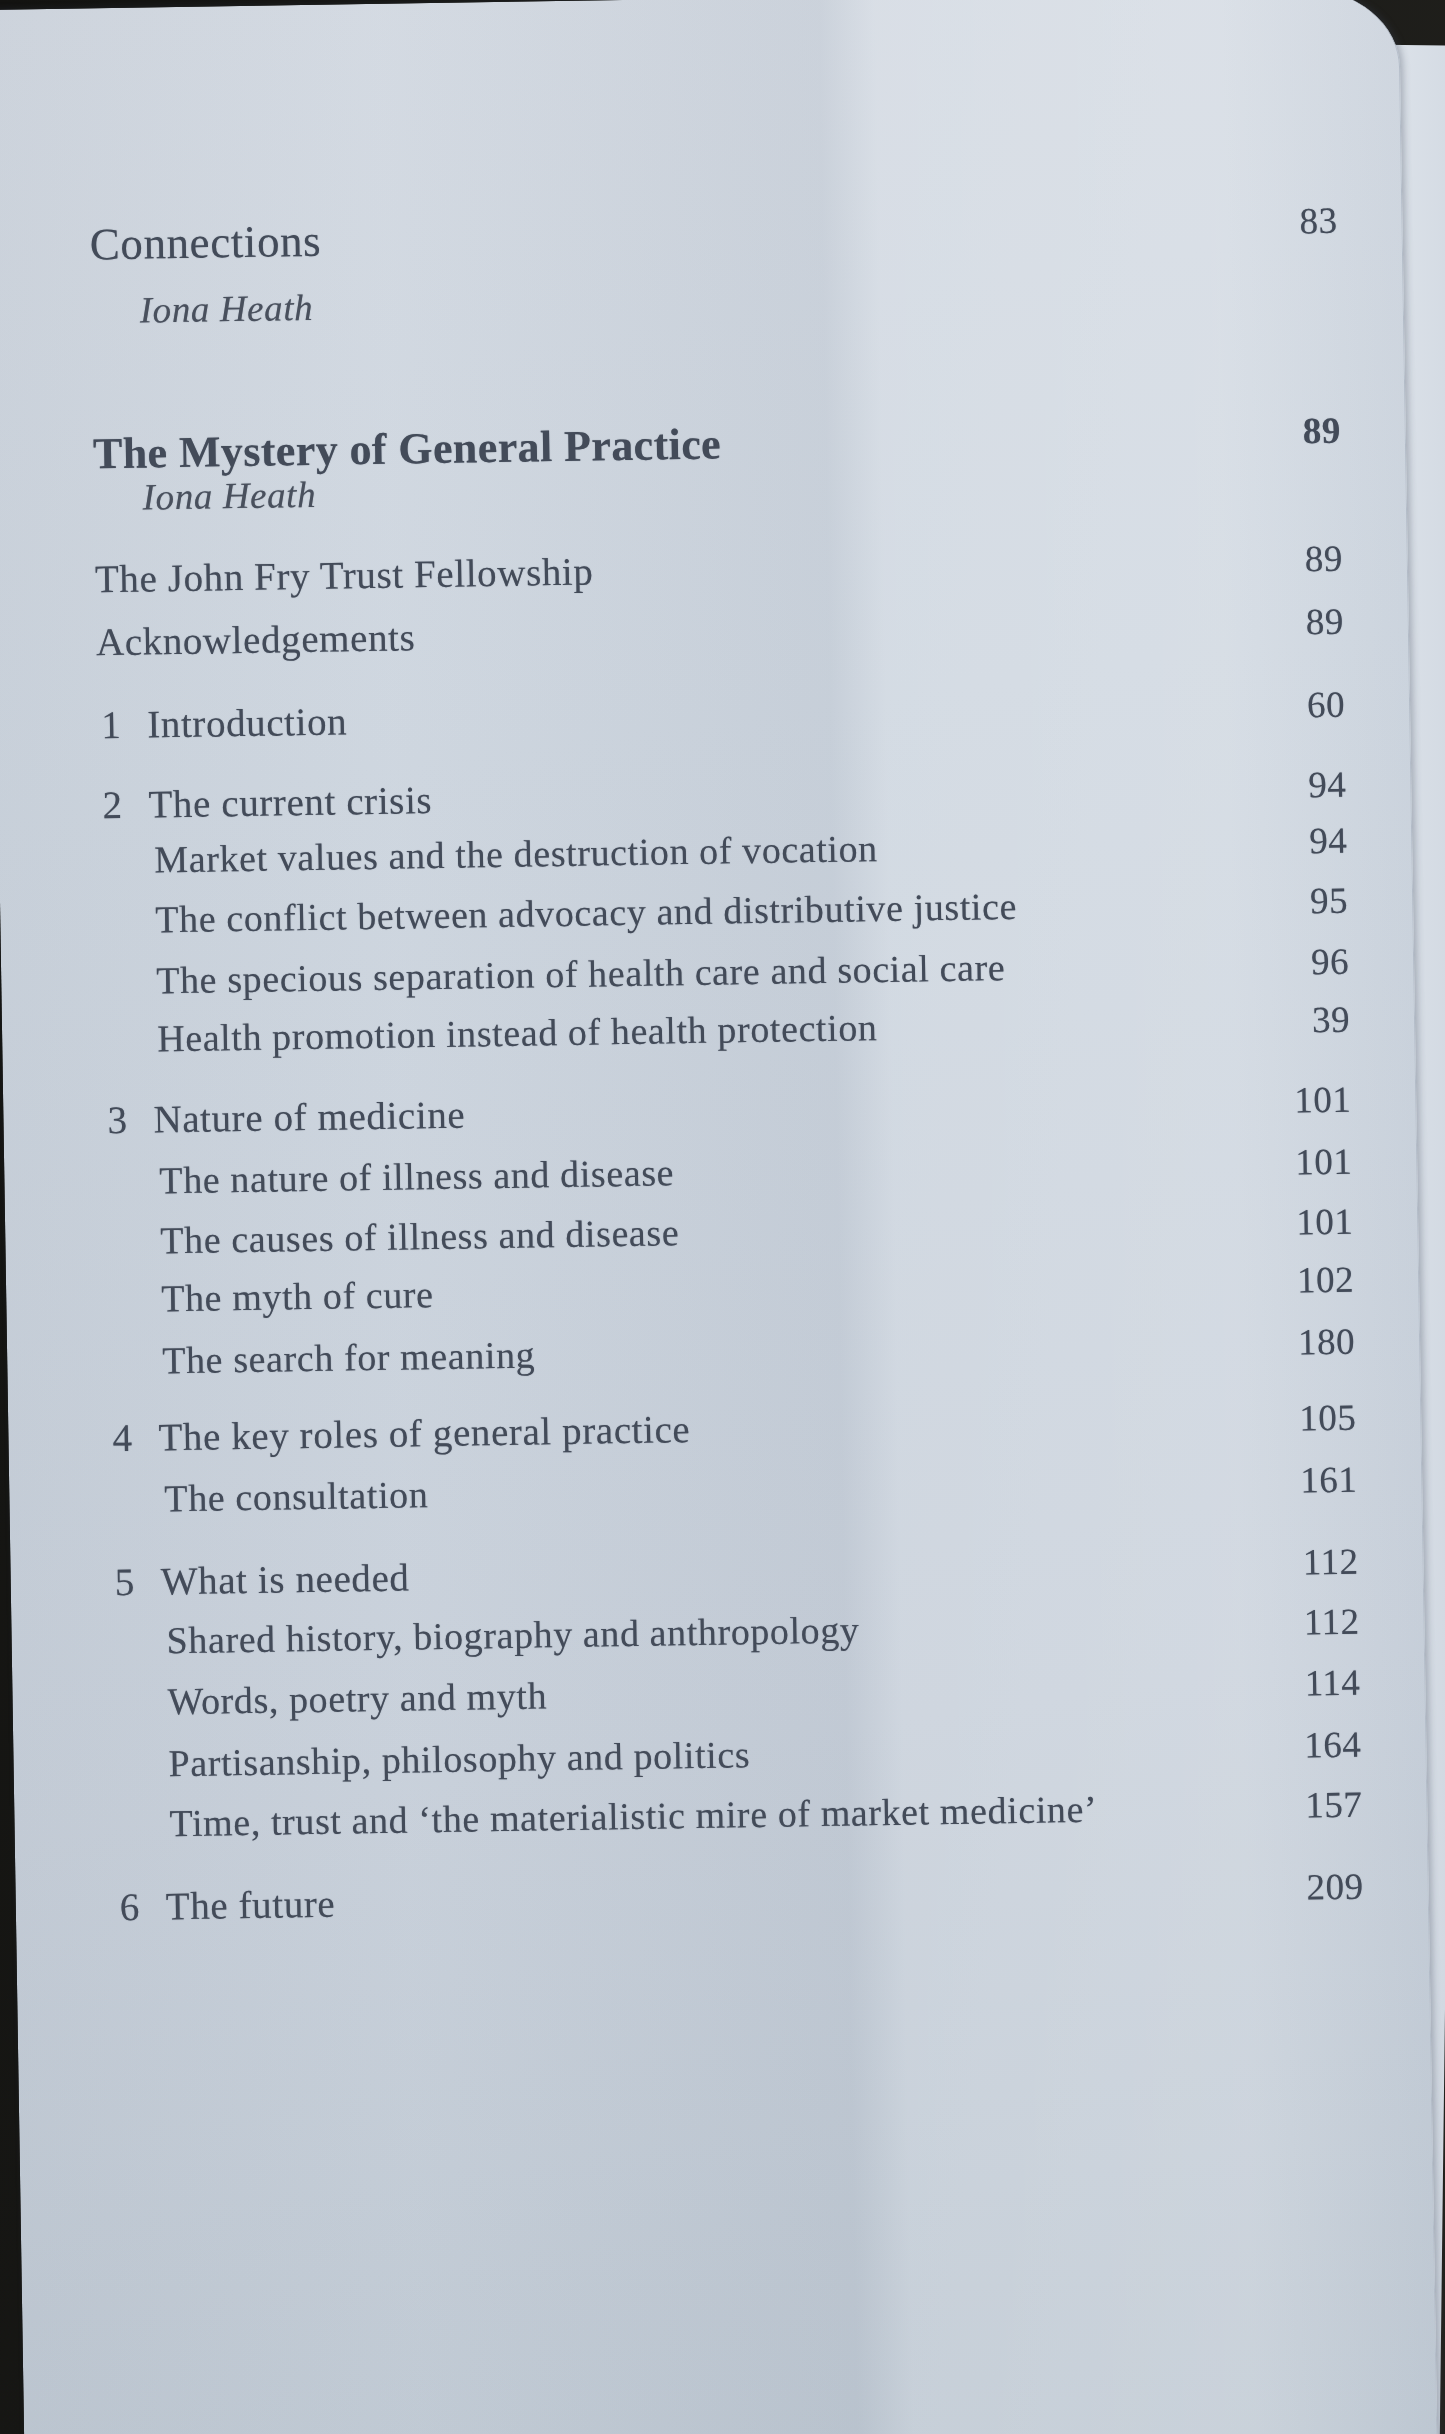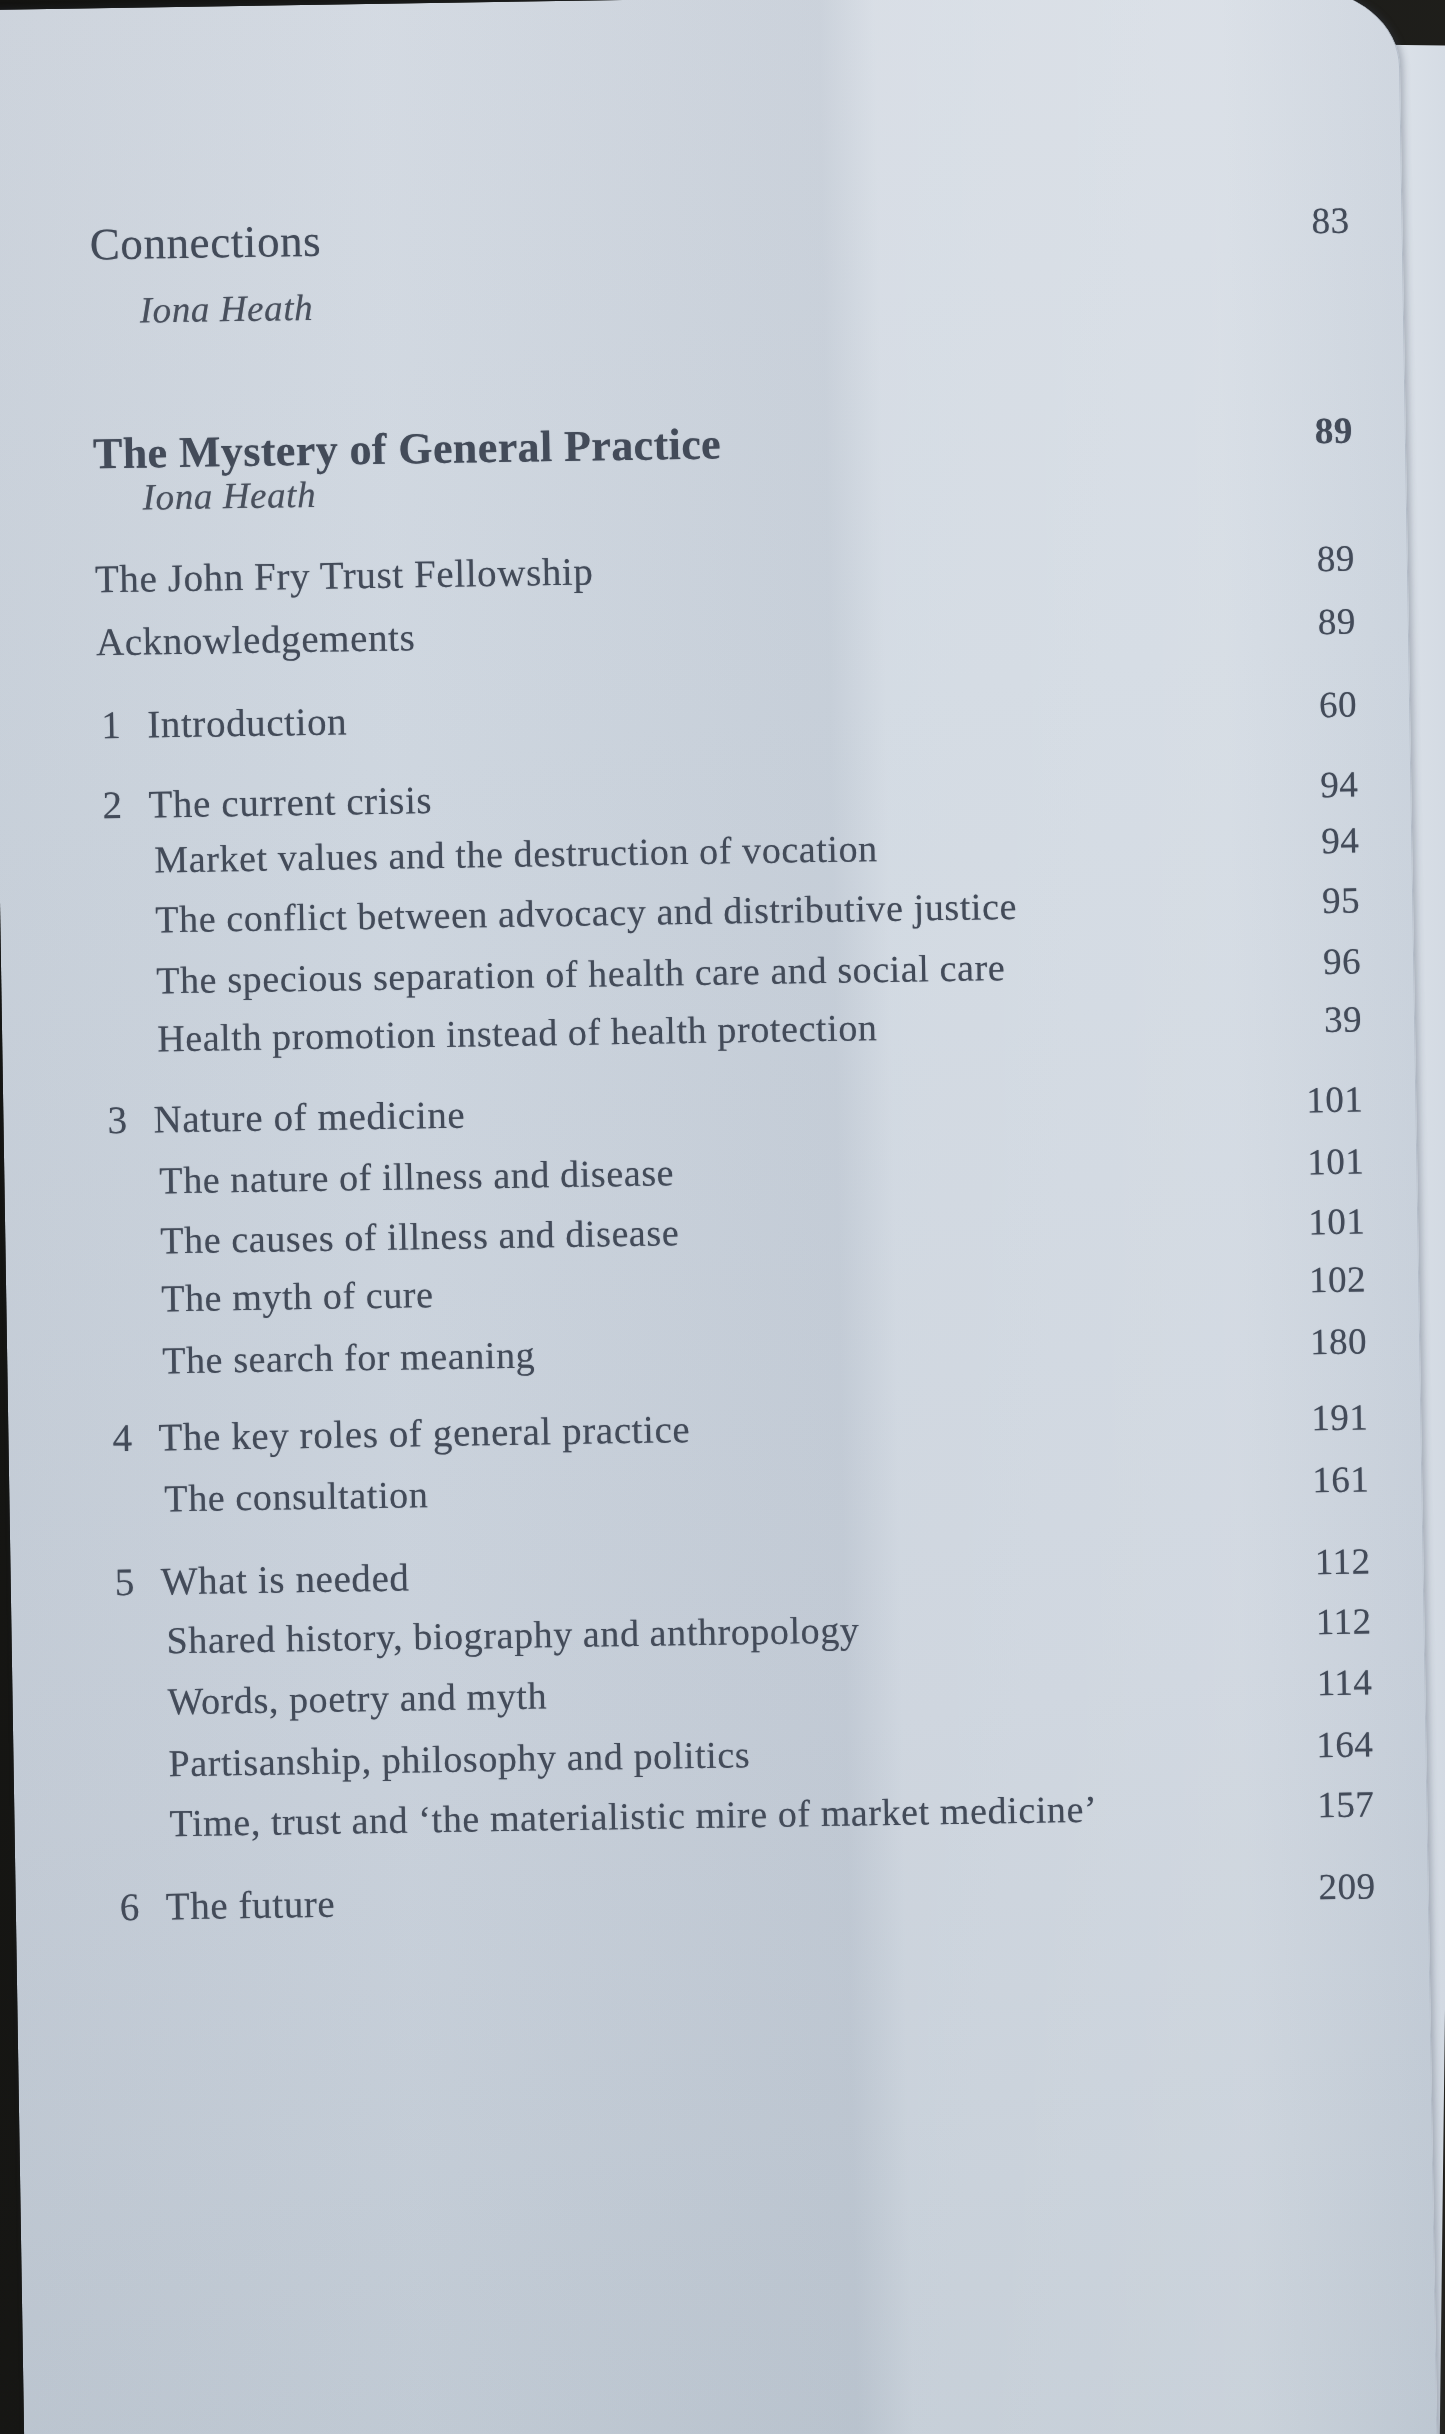--- a/index.html
+++ b/index.html
@@ -32,21 +32,21 @@
       rgba(115,126,144,0.10) 59%,
       rgba(255,255,255,0.09) 63%,
       rgba(255,255,255,0.15) 87%,
       rgba(165,175,190,0.10) 100%);
   }
   .row{
     position:absolute;left:0;right:0;z-index:1;white-space:nowrap;
     color:#434b59;letter-spacing:0.6px;
     text-shadow:0 0 1px rgba(66,74,90,0.55);
   }
-  .row .pg{position:absolute;right:52px;top:0;font-size:37px;letter-spacing:0.5px;}
+  .row .pg{position:absolute;right:64px;top:0;font-size:37px;letter-spacing:0.5px;}
   .chapter{font-size:45px;padding-left:100px;}
   .chapter.bold{font-size:44px;font-weight:bold;letter-spacing:0.4px;}
   .author{font-size:37px;font-style:italic;padding-left:149px;color:#49505d;}
   .front{font-size:39px;padding-left:100px;}
   .numrow{font-size:39px;padding-left:104px;}
   .numrow .n{display:inline-block;width:46px;}
   .sub{font-size:38px;padding-left:155px;}
 </style>
 </head>
 <body>
@@ -122,21 +122,21 @@
     <span>The myth of cure</span>
     <span class="pg">102</span>
   </div>
   <div class="row sub" style="top:1331px">
     <span>The search for meaning</span>
     <span class="pg">180</span>
   </div>
 
   <div class="row numrow" style="top:1407px">
     <span class="n">4</span><span>The key roles of general practice</span>
-    <span class="pg">191</span>
+    <span class="pg">105</span>
   </div>
   <div class="row sub" style="top:1469px">
     <span>The consultation</span>
     <span class="pg">161</span>
   </div>
 
   <div class="row numrow" style="top:1551px">
     <span class="n">5</span><span>What is needed</span>
     <span class="pg">112</span>
   </div>

